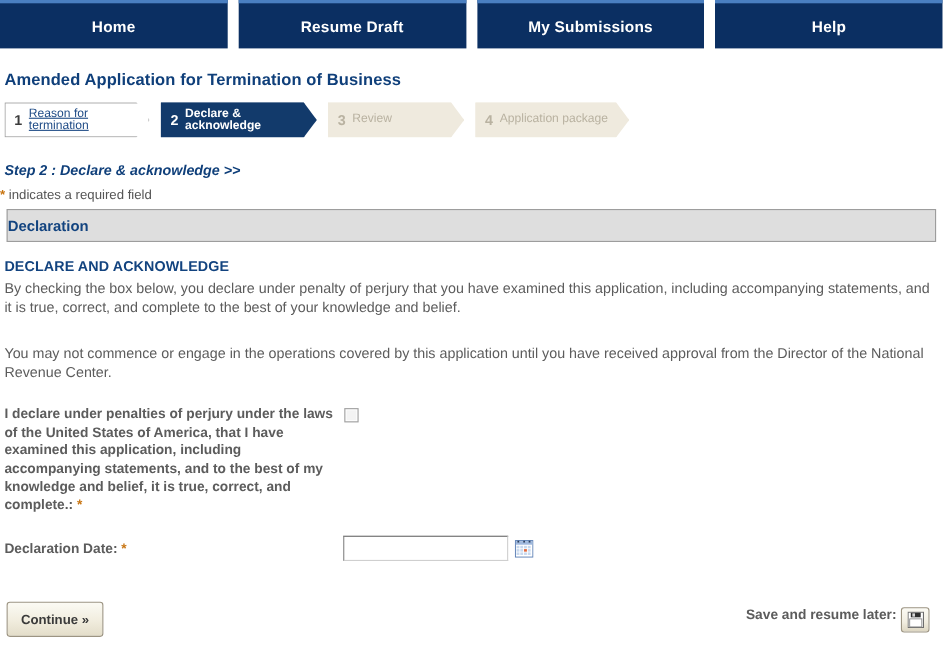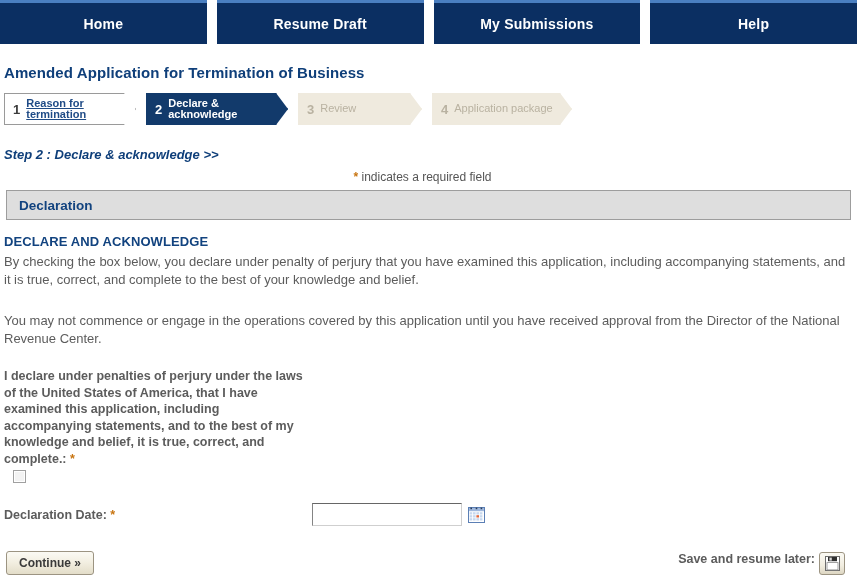--- a/index.html
+++ b/index.html
@@ -83,21 +83,21 @@
   }
   .step.s-done {
     background: #ffffff;
     border: 1px solid #9a9a9a;
     width: 132px;
   }
   .step.s-done .num { color: #3c3c3c; }
   .step.s-done .lbl {
     color: #1f4b86;
     text-decoration: underline;
-    font-weight: bold;
+    font-weight: normal;
     cursor: pointer;
   }
   .step.s-active {
     background: #123a6b;
     width: 142px;
     border: 1px solid #123a6b;
   }
   .step.s-active .num { color: #ffffff; }
   .step.s-active .lbl { color: #ffffff; }
   .step.s-todo {
@@ -113,36 +113,35 @@
   .step-subtitle {
     margin: 22px 0 0 4px;
     font-size: 13px;
     font-weight: bold;
     font-style: italic;
     color: #0f3f7a;
   }
 
   
   .required-note {
-    text-align: center;
+    text-align: left;
     margin: 8px 12px 0 0;
     font-size: 12px;
     color: #555555;
   }
   .star { color: #c87512; font-weight: bold; }
 
   
   .section-bar {
     margin: 6px 6px 0 6px;
     height: 30px;
     background: #dedede;
     border: 1px solid #9d9d9d;
     display: flex;
     align-items: center;
-    padding-left: 12px;
     box-sizing: border-box;
   }
   .section-bar .title {
     color: #12437f;
     font-size: 13.5px;
     font-weight: bold;
   }
 
   
   .content { padding: 0 6px 0 4px; }
@@ -160,21 +159,20 @@
     color: #5c5c5c;
     max-width: 845px;
   }
   .para.gap { margin-top: 23px; }
 
   
   .declare-row {
     display: flex;
     align-items: flex-start;
     margin-top: 20px;
-    flex-direction: column;
   }
   .declare-label {
     width: 300px;
     font-size: 12.5px;
     font-weight: bold;
     color: #5c5c5c;
     line-height: 16.5px;
   }
   .cb {
     width: 13px;
@@ -230,21 +228,21 @@
     left: 0;
     right: 0;
     bottom: 9px;
     height: 30px;
     padding: 0 12px 0 6px;
     box-sizing: border-box;
     display: flex;
     align-items: center;
   }
   .btn-continue {
-    height: 24px;
+    height: 32px;
     padding: 0 12px;
     border: 1px solid #9c9482;
     border-radius: 3px;
     background: linear-gradient(to bottom, #fbfaf4 0%, #f2eee0 50%, #e3ddc9 100%);
     color: #3a3a3a;
     font-family: "Liberation Sans", sans-serif;
     font-size: 12px;
     font-weight: bold;
     cursor: pointer;
     box-sizing: border-box;

